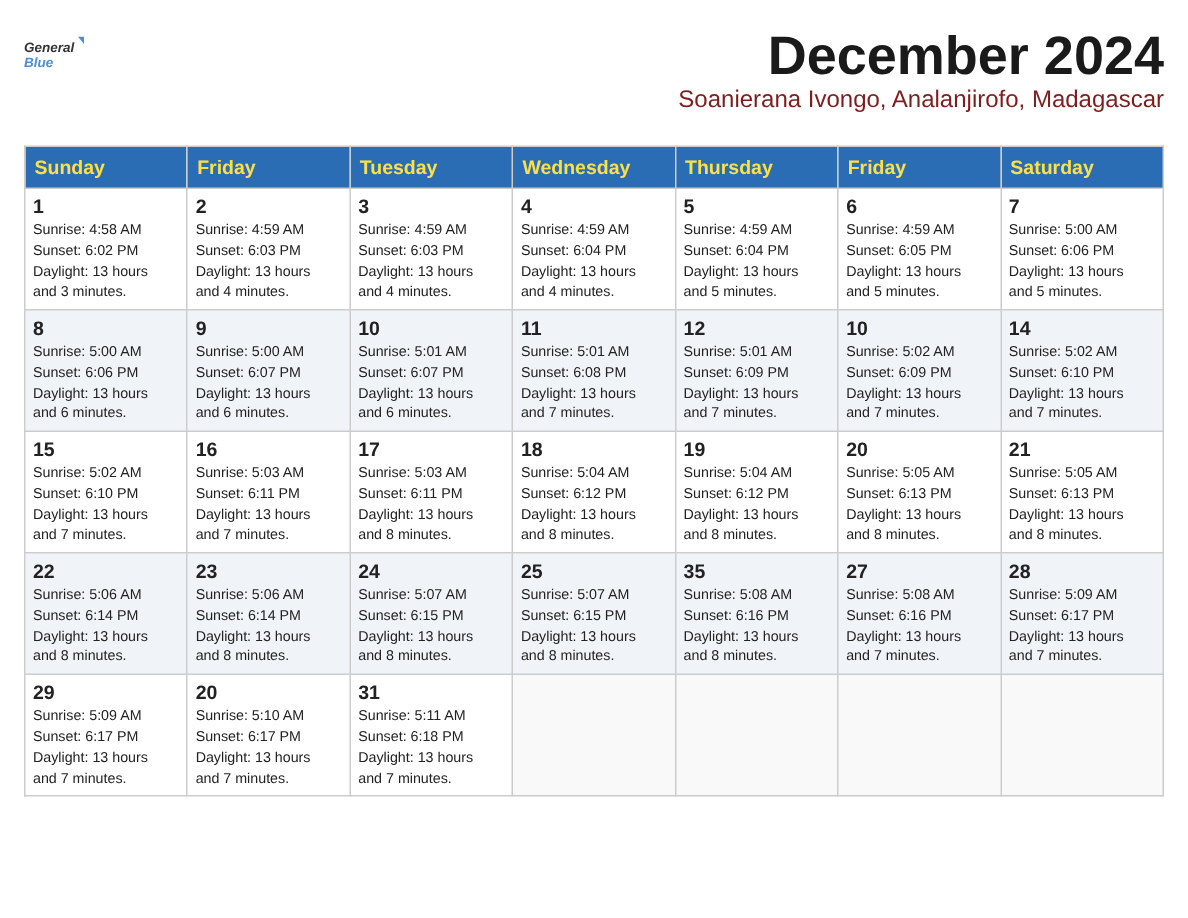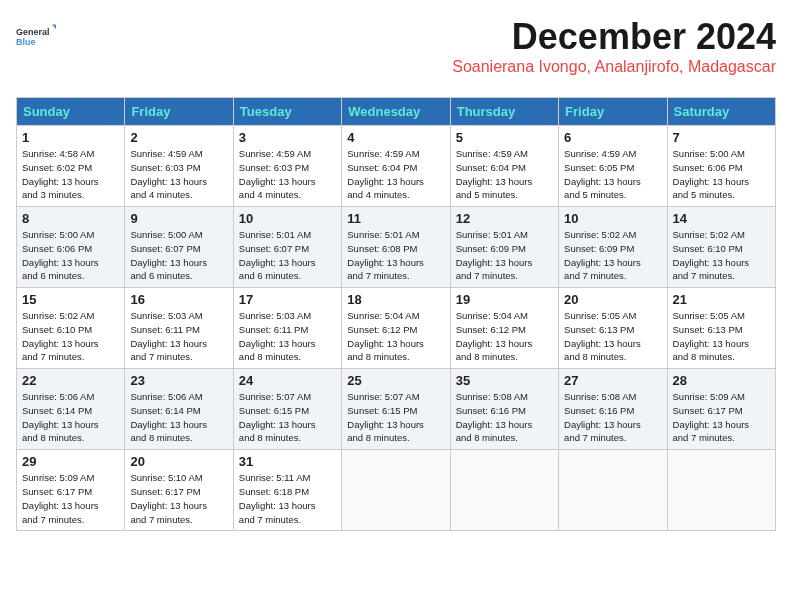--- a/index.html
+++ b/index.html
@@ -19,31 +19,31 @@
       text-align: right;
       margin-bottom: 13px;
     }
     .month-title {
       font-size: 36px;
       font-weight: bold;
       color: #1a1a1a;
     }
     .location-title {
       font-size: 16px;
-      color: #ef4444;
+      color: #7f1d1d;
       font-weight: normal;
     }
     .calendar-table {
       width: 100%;
       border-collapse: collapse;
       margin-top: 8px;
     }
     .calendar-table th {
       background-color: #2a6db5;
-      color: #5eead4;
+      color: #fde047;
       text-align: left;
       padding: 6px 6px;
       font-size: 13px;
       font-weight: bold;
       border: 1px solid #ccc;
     }
     .calendar-table td {
       vertical-align: top;
       border: 1px solid #ccc;
       padding: 4px 5px;
@@ -69,21 +69,21 @@
       background: #fff;
     }
     tr:nth-child(even) td:not(.empty) {
       background: #f0f4f8;
     }
   </style>
 </head>
 <body>
 
 <div style="display:flex; justify-content:space-between; align-items:flex-start; margin-bottom:6px;">
-  <div class="header-logo" style="align-items: center;">
+  <div class="header-logo" style="align-items: center; font-style: italic;">
     <svg width="40" height="40" viewBox="0 0 80 50" xmlns="http://www.w3.org/2000/svg" style="margin-right:4px;">
       <text x="0" y="22" font-size="18" font-weight="bold" fill="#333" font-family="Arial">General</text>
       <text x="0" y="42" font-size="18" font-weight="bold" fill="#4a90d9" font-family="Arial">Blue</text>
       <polygon points="72,2 82,2 82,14" fill="#4a90d9"></polygon>
     </svg>
   </div>
   <div class="title-section">
     <div class="month-title">December 2024</div>
     <div class="location-title">Soanierana Ivongo, Analanjirofo, Madagascar</div>
   </div>

